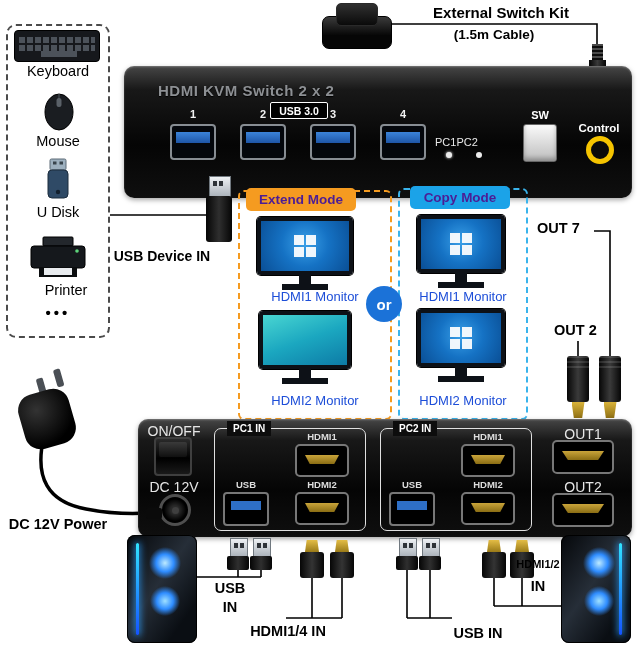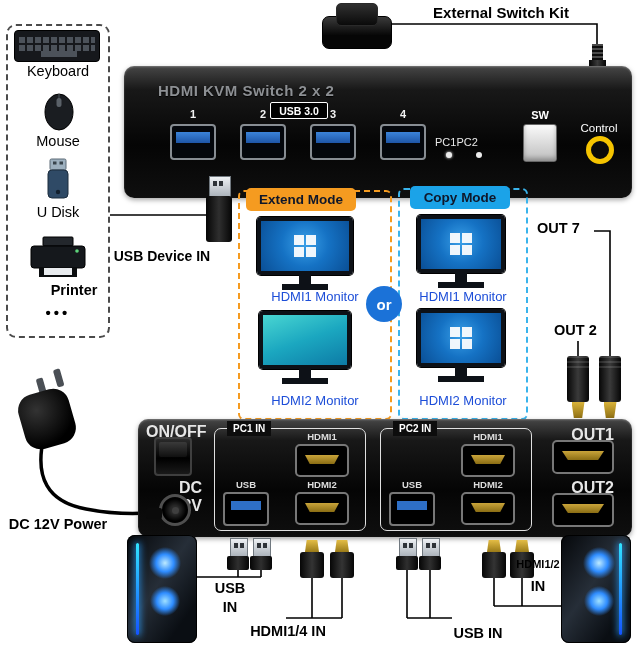--- a/index.html
+++ b/index.html
@@ -15,21 +15,21 @@
 .periph-box{border:2px dashed #4a4a4a;border-radius:10px}
 .kb{background:#16181c;border:1px solid #000;border-radius:4px}
 .kb::before{content:"";position:absolute;left:4px;right:4px;top:4px;height:16px;
  background:repeating-linear-gradient(0deg,transparent 0 6px,#16181c 6px 8px),
  repeating-linear-gradient(90deg,#4c525a 0 6px,transparent 6px 8px)}
 .kb::after{content:"";position:absolute;left:26px;bottom:4px;width:36px;height:6px;background:#4c525a}
 
 
 .extend-box{border:2px dashed #F59B20;border-radius:6px}
 .copy-box{border:2px dashed #3AB4EC;border-radius:6px}
-.mode-badge{position:absolute;display:flex;align-items:center;justify-content:center;color:#0f172a;font-weight:bold;font-size:13.5px;border-radius:5px;z-index:2}
+.mode-badge{position:absolute;display:flex;align-items:center;justify-content:center;color:#4c1d95;font-weight:bold;font-size:13.5px;border-radius:5px;z-index:2}
 .badge-orange{background:#F59B20}
 .badge-blue{background:#1BA3E8}
 .or-circle{position:absolute;width:36px;height:36px;border-radius:50%;background:#1B72D8;color:#fff;font-weight:bold;font-size:15px;display:flex;align-items:center;justify-content:center;z-index:3}
 
 
 .monitor{position:absolute;display:flex;flex-direction:column;align-items:center}
 .m-screen{width:100%;height:58px;border:4px solid #0d1117;border-radius:4px;box-shadow:0 0 0 1px #000;display:flex;align-items:center;justify-content:center}
 .m-screen.win{background:radial-gradient(circle at 50% 45%,#3aa0e8 0%,#1572c4 45%,#0a4f96 100%)}
 .m-screen.teal{background:linear-gradient(160deg,#49d6d2 0%,#1ba7c0 50%,#0d7ba6 100%)}
 .winlogo{width:22px;height:22px;opacity:.93;background-image:linear-gradient(#fff,#fff),linear-gradient(#fff,#fff),linear-gradient(#fff,#fff),linear-gradient(#fff,#fff);background-size:10px 10px;background-position:0 0,12px 0,0 12px,12px 12px;background-repeat:no-repeat}
@@ -40,25 +40,25 @@
 .kvm-front,.kvm-back{position:absolute;background:linear-gradient(180deg,#464646 0%,#181818 18%,#050505 60%,#0f0f0f 100%);border-radius:10px;box-shadow:inset 0 1px 2px rgba(255,255,255,.28),0 2px 5px rgba(0,0,0,.35)}
 .kvm-title{position:absolute;left:34px;top:16px;font-size:15px;font-weight:bold;color:#8d9094;letter-spacing:.5px;text-shadow:0 1px 1px #000}
 .usb3-badge{position:absolute;left:146px;top:36px;width:58px;height:17px;border:1.5px solid #fff;background:#000;color:#fff;font-size:10.5px;font-weight:bold;display:flex;align-items:center;justify-content:center;border-radius:2px}
 .fp-num{position:absolute;width:46px;text-align:center;color:#f2f2f2;font-size:11px;font-weight:bold}
 .front-usb{position:absolute;width:46px;height:36px;border:2px solid #878d93;border-radius:4px;background:#04070c}
 .front-usb::after{content:"";position:absolute;left:4px;right:4px;top:6px;height:11px;background:linear-gradient(180deg,#3b83d8,#1e56a8)}
 .pclabel{position:absolute;left:311px;top:70px;width:58px;display:flex;justify-content:flex-start;color:#e8e8e8;font-size:11px;font-weight:normal}
 .led-pair{position:absolute;left:322px;top:86px;width:6px;height:6px;border-radius:50%;background:#ececec;box-shadow:30px 0 0 #ececec,0 0 3px #fff}
 .sw-label{position:absolute;left:396px;top:43px;width:40px;text-align:center;color:#fff;font-size:11px;font-weight:bold}
 .sw-btn{position:absolute;left:399px;top:58px;width:34px;height:38px;background:linear-gradient(180deg,#fafafa,#bdbdbd);border-radius:3px;border:1px solid #666;box-shadow:inset 0 -3px 4px rgba(0,0,0,.25)}
-.ctrl-label{position:absolute;left:440px;top:56px;width:70px;text-align:center;color:#fff;font-size:11.5px;font-weight:normal}
+.ctrl-label{position:absolute;left:440px;top:56px;width:70px;text-align:center;color:#fff;font-size:11.5px;font-weight:bold}
 .ctrl-ring{position:absolute;left:462px;top:70px;width:28px;height:28px;border-radius:50%;border:5px solid #f5c400;background:#0a0a0a}
 
 
-.bp-text{position:absolute;color:#e6e6e6;font-size:16px;font-weight:bold;text-align:right}
+.bp-text{position:absolute;color:#e6e6e6;font-size:14px;font-weight:normal;text-align:center}
 .rocker{position:absolute;left:16px;top:18px;width:38px;height:39px;border:2px solid #3f3f3f;border-radius:4px;background:linear-gradient(180deg,#2b2b2b,#000 55%,#1a1a1a)}
 .rocker::after{content:"";position:absolute;left:3px;right:3px;top:3px;bottom:50%;background:linear-gradient(180deg,#3a3a3a,#101010);border-radius:2px}
 .dc-jack{position:absolute;left:21px;top:75px;width:32px;height:32px;border-radius:50%;border:3px solid #4f4f4f;background:radial-gradient(circle,#2a2a2a 0 22%,#000 60%)}
 .dc-jack::after{content:"";position:absolute;left:50%;top:50%;width:7px;height:7px;margin:-3.5px 0 0 -3.5px;border-radius:50%;background:#3f3f3f}
 .io-group{position:absolute;border:1.5px solid #e0e0e0;border-radius:7px}
 .io-label{position:absolute;top:-8px;left:12px;background:#0d0d0d;padding:0 6px;color:#fff;font-size:10px;font-weight:bold;line-height:15px}
 .g-text{position:absolute;color:#ddd;font-size:9.5px;font-weight:bold;text-align:center}
 .hdmi-port{position:absolute;width:54px;height:33px;background:#000;border:2px solid #777;border-radius:5px}
 .hdmi-port::after{content:"";position:absolute;left:8px;right:8px;top:9px;height:9px;background:linear-gradient(180deg,#c9a43a,#8a6d14);clip-path:polygon(0 0,100% 0,86% 100%,14% 100%)}
 .usbf-port{position:absolute;width:46px;height:34px;background:#000;border:2px solid #777;border-radius:4px}
@@ -129,25 +129,26 @@
     <circle cx="14" cy="34" r="2.2" fill="#13202e"></circle>
   </svg>
   <div class="lbl ctr" style="left:6px;top:204px;width:104px;font-size:14.5px;font-weight:500">U Disk</div>
   <svg class="abs" style="left:28px;top:236px" width="60" height="44" viewBox="0 0 60 44">
     <rect x="15" y="1" width="30" height="9" rx="1" fill="#23272c" stroke="#000"></rect>
     <rect x="3" y="10" width="54" height="22" rx="3" fill="#15181c" stroke="#000"></rect>
     <circle cx="49" cy="15" r="1.8" fill="#5dd47a"></circle>
     <rect x="11" y="32" width="38" height="9" fill="#0b0d0f"></rect>
     <rect x="16" y="32" width="28" height="7" fill="#e9ecef"></rect>
   </svg>
-  <div class="lbl ctr" style="left:22px;top:282px;width:104px;font-size:14.5px;font-weight:700">Printer</div>
+  <div class="lbl ctr" style="left:14px;top:282px;width:104px;font-size:14.5px;font-weight:400">Printer</div>
   <div class="lbl ctr bold" style="left:6px;top:304px;width:104px;font-size:15px;letter-spacing:3px">•••</div>
 
   <div class="pedal" style="left:322px;top:3px"></div>
   <div class="lbl ctr bold" style="left:426px;top:4px;width:150px;font-size:15px">External Switch Kit</div>
+  <div class="lbl ctr" style="left:419px;top:27px;width:150px;font-size:13.5px;font-weight:600">(1.5m Cable)</div>
   <div class="jack" style="left:589px;top:44px"></div>
 
   <div class="kvm-front" style="left:124px;top:66px;width:508px;height:132px">
     <div class="kvm-title">HDMI KVM Switch 2 x 2</div>
     <div class="usb3-badge">USB 3.0</div>
     <div class="fp-num" style="left:46px;top:42px">1</div>
     <div class="fp-num" style="left:116px;top:42px">2</div>
     <div class="fp-num" style="left:186px;top:42px">3</div>
     <div class="fp-num" style="left:256px;top:42px">4</div>
     <div class="front-usb" style="left:46px;top:58px"></div>

